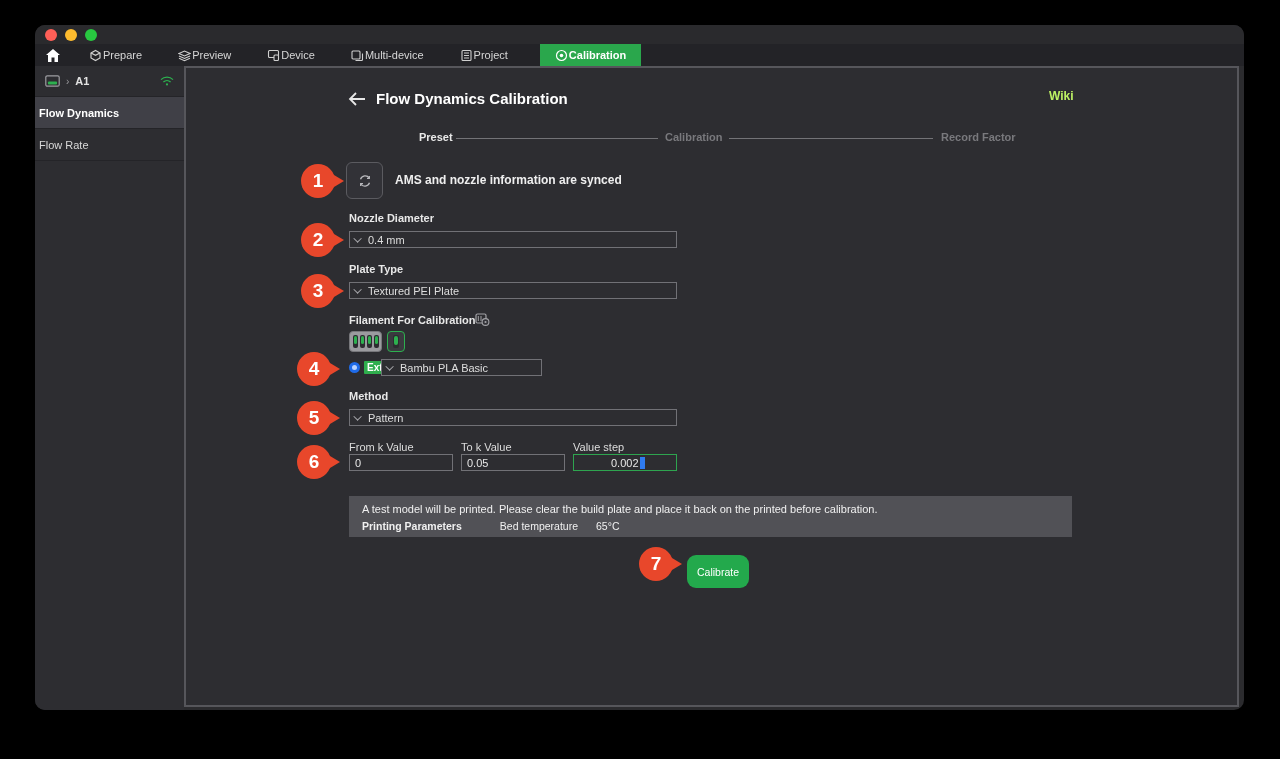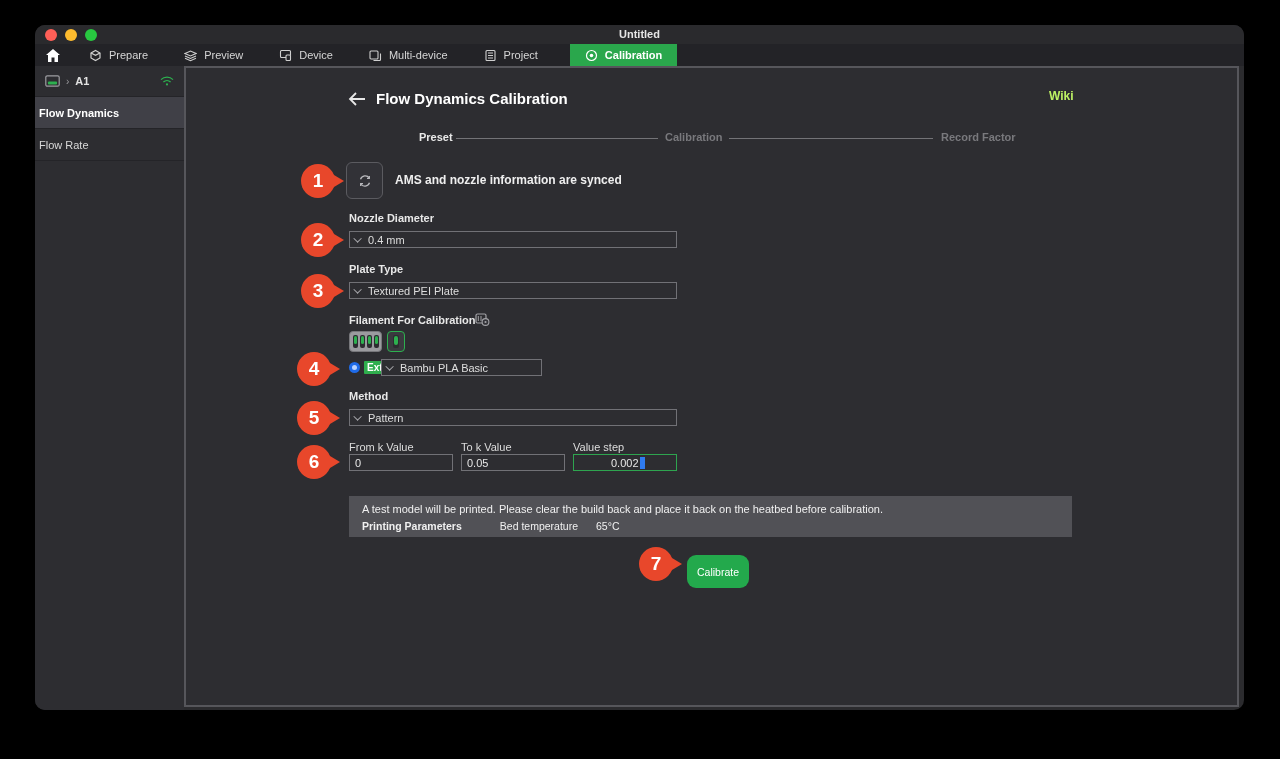--- a/index.html
+++ b/index.html
@@ -12,21 +12,21 @@
   
   .titlebar { position:relative; height:19px; background:#2a2a2d; }
   .lights { position:absolute; left:10px; top:4px; display:flex; gap:8px; }
   .light { width:12px; height:12px; border-radius:50%; }
   .win-title { position:absolute; left:0; right:0; top:3px; text-align:center;
                color:#e6e6e6; font-size:11px; font-weight:bold; }
 
   
   .tabbar { height:22px; background:#232327; display:flex; align-items:stretch; }
   .home-btn { width:36px; display:flex; align-items:center; justify-content:center; }
-  .tab { display:flex; align-items:center; gap:7px; padding:0 15px; margin:0 3px;
+  .tab { display:flex; align-items:center; gap:1px; padding:0 15px; margin:0 3px;
          color:#d6d6d6; font-size:11px; cursor:default; }
   .tab.active { background:#2aa74c; color:#fff; font-weight:bold; margin:0 3px 0 14px; }
   .tab svg, .home-btn svg { display:block; }
 
   
   .body-row { display:flex; height:644px; }
   .sidebar { width:149px; background:#2d2d31; flex:none; }
   .dev-row { height:31px; display:flex; align-items:center; padding:0 10px;
              color:#e2e2e2; font-size:11px; font-weight:bold; gap:6px;
              border-bottom:1px solid #242428; }
@@ -122,21 +122,20 @@
 <body>
 
 <div class="window">
 
   <div class="titlebar">
     <div class="lights">
       <div class="light" style="background:#ff5f57"></div>
       <div class="light" style="background:#febc2e"></div>
       <div class="light" style="background:#28c840"></div>
     </div>
-    <div class="win-title">Untitled</div>
   </div>
 
   <div class="tabbar">
     <div class="home-btn">
       <svg width="14" height="13" viewBox="0 0 14 13">
           <path d="M7 0 L14 6 H12 V13 H8.5 V8.5 H5.5 V13 H2 V6 H0 Z" fill="#fff"></path>
         </svg>
     </div>
     <div class="tab">
       <svg width="13" height="13" viewBox="0 0 13 13">
@@ -290,21 +289,21 @@
       </div>
       <div class="num-input" style="left:275px; top:386px;">
         <span>0.05</span>
       </div>
       <div class="num-input focused" style="left:387px; top:386px;padding-left:37px;">
         <span>0.002</span>
         <span class="caret"></span>
       </div>
 
       <div class="notice">
-        <div>A test model will be printed. Please clear the build back and place it back on the heatbed before calibration.</div>
+        <div>A test model will be printed. Please clear the build plate and place it back on the printed before calibration.</div>
         <div class="notice-line2">
           <span class="notice-params">Printing Parameters</span>
           <span class="notice-bed">Bed temperature</span>
           <span>65°C</span>
         </div>
       </div>
 
       <button class="calibrate-btn">Calibrate</button>
 
       <div class="marker" style="left:115px; top:96px;">1</div>

